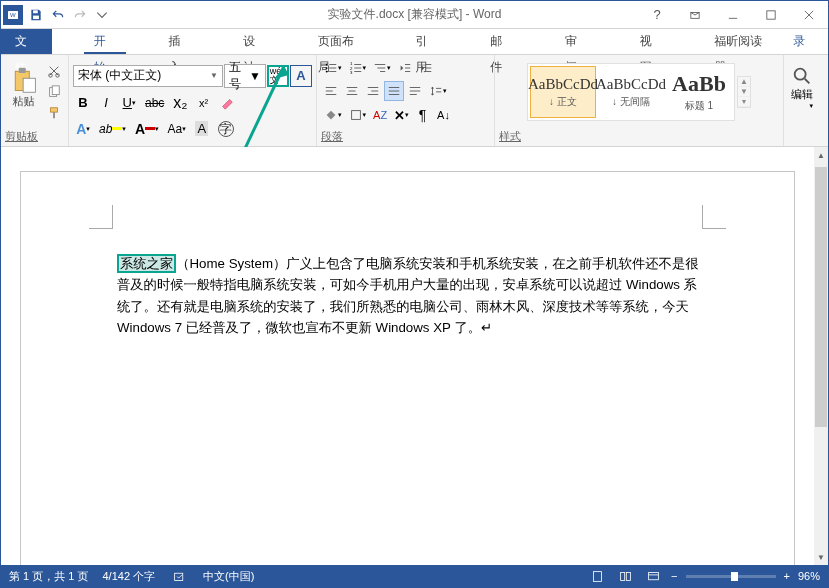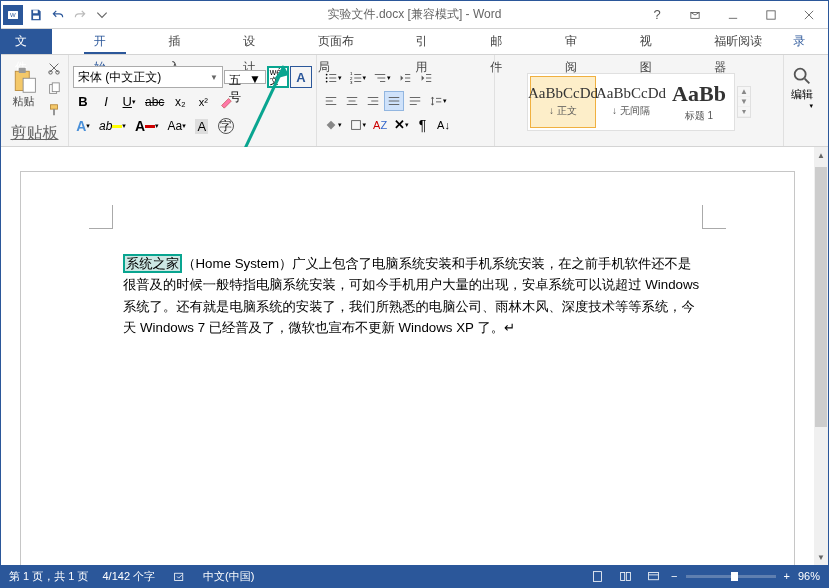--- a/index.html
+++ b/index.html
@@ -20,51 +20,51 @@
 .tabs { display:flex; height:26px; background:#fff; border-bottom:1px solid #d4d4d4; align-items:flex-end; }
 .file-tab { background:#2b579a; color:#fff; padding:0 14px; height:26px; line-height:26px; font-size:12px; }
 .tab { padding:0 10px; height:26px; line-height:26px; font-size:12px; color:#444; cursor:pointer;margin-left:32px; }
 .tab.active { color:#2b579a; border-bottom:2px solid #2b579a; }
 .login { margin-left:auto; padding:0 12px; font-size:12px; color:#2b579a; line-height:26px; }
 
 
 .ribbon { display:flex; height:92px; background:#f5f5f5; border-bottom:1px solid #d4d4d4; }
 .group { display:flex; flex-direction:column; border-right:1px solid #e0e0e0; padding:2px 4px 0 4px; position:relative; }
 .group-body { flex:1; display:flex; gap:2px; }
-.group-label { font-size:16px; color:#666; text-align:center; padding:2px 0;text-decoration:underline; }
+.group-label { font-size:11px; color:#666; padding:2px 0;text-decoration:underline; }
 .vstack { display:flex; flex-direction:column; justify-content:center; align-items:center; gap:1px; }
 .hstack { display:flex; align-items:center; gap:1px; }
 .rbtn { padding:2px; border:1px solid transparent; display:flex; align-items:center; justify-content:center; min-width:20px; min-height:20px; }
 .rbtn svg { width:14px; height:14px; }
 .paste-btn { width:40px; height:60px; flex-direction:column; font-size:11px; color:#444; }
 .paste-btn svg { width:28px; height:28px; }
 .font-sel { width:150px; height:22px; border:1px solid #ababab; background:#fff; display:flex; align-items:center; padding:0 4px; font-size:12px; }
 .font-sel .dd { margin-left:auto; font-size:8px; color:#666; }
-.size-sel { width:42px; height:14px; border:1px solid #ababab; background:#fff; display:flex; padding:1px 4px; font-size:12px; }
+.size-sel { width:42px; height:24px; border:1px solid #ababab; background:#fff; display:flex; align-items:center; padding:1px 4px; font-size:12px; }
 .wen-btn { width:22px; height:22px; border:2px solid #09a590; display:flex; align-items:center; justify-content:center; font-size:9px; background:#fff; }
 .sq-btn { width:22px; height:22px; border:1px solid #2b579a; color:#2b579a; display:flex; align-items:center; justify-content:center; font-size:13px; font-weight:bold; }
 .style-gal { display:flex; gap:2px; border:1px solid #e0e0e0; background:#fff; padding:2px; }
 .style-item { width:66px; height:52px; border:1px solid transparent; display:flex; flex-direction:column; align-items:center; justify-content:center; font-size:11px; }
 .style-item:first-child { border:1px solid #f0b040; background:#fdeec9; }
 .style-prev { font-size:15px; color:#333; font-family:"SimSun"; }
 .style-prev.big { font-size:22px; font-weight:bold; }
 .style-name { font-size:10px; color:#555; margin-top:2px; }
 .gal-arrows { width:14px; display:flex; flex-direction:column; border:1px solid #e0e0e0; }
 .gal-arrows div { flex:1; display:flex; align-items:center; justify-content:center; font-size:8px; color:#888; border-bottom:1px solid #eee; }
 .find-btn { width:28px; height:60px; display:flex; flex-direction:column; align-items:flex-end; justify-content:center; font-size:11px; }
 .find-btn svg { width:22px; height:22px; }
 .active-p { background:#cfe2fa; border:1px solid #92b6e0 !important; }
 
 
 .doc-scroll { position:absolute; top:146px; bottom:22px; left:0; right:14px; background:#fff; overflow:hidden; }
 .page-shadow { position:absolute; top:24px; left:19px; right:19px; bottom:-300px; border:1px solid #c6c6c6; background:#fff; }
 .corner { position:absolute; width:24px; height:24px; }
 .corner.tl { top:58px; left:88px; border-left:1px solid #aaa; border-top:1px solid #aaa; transform:rotate(180deg); }
 .corner.tr { top:58px; right:88px; border-left:1px solid #aaa; border-top:1px solid #aaa; transform:rotate(-90deg); }
-.doc-text { position:absolute; top:106px; left:122px; right:110px; font-size:13.3px; color:#000; line-height:1.6; font-family:"SimSun",serif; }
+.doc-text { position:absolute; top:106px; left:116px; right:110px; font-size:13.3px; color:#000; line-height:1.6; font-family:"SimSun",serif; }
 .doc-text p { text-align:left; }
 .highlight { border:2px solid #09a590; padding:0 1px; background:#cce8e4; }
 
 
 .vscroll { position:absolute; right:0; top:146px; bottom:22px; width:14px; background:#f0f0f0; }
 .vs-thumb { width:12px; margin:20px 1px 0; height:260px; background:#cdcdcd; border-radius:0; }
 .vs-btn { position:absolute; width:14px; height:16px; display:flex; align-items:center; justify-content:center; font-size:8px; color:#666; }
 
 
 .statusbar { position:absolute; bottom:0; left:0; right:0; height:22px; background:#2b579a; color:#fff; display:flex; align-items:center; font-size:11px; padding:0 8px; gap:14px; }
@@ -215,21 +215,21 @@
             <i style="font-size:13px">I</i>
           </div>
         <div class="rbtn">
             <u style="font-size:13px">U</u>
             <span style="font-size:7px">▾</span>
           </div>
         <div class="rbtn">
             <span style="text-decoration:line-through;font-size:12px">abc</span>
           </div>
         <div class="rbtn">
-            <span style="font-size:12px">x₂</span>
+            <span style="font-size:16px">x₂</span>
           </div>
         <div class="rbtn">
             <span style="font-size:11px">x²</span>
           </div>
         <div class="rbtn">
             <svg viewBox="0 0 16 16">
               <path d="M3 12l8-8 3 3-8 8z" fill="#f7a" stroke="#c66"></path>
             </svg>
           </div>
       </div>
@@ -380,20 +380,21 @@
             <span style="font-size:7px">▾</span>
           </div>
         <div class="rbtn">
             <span style="font-size:14px">¶</span>
           </div>
         <div class="rbtn">
             <span style="font-size:11px">A↓</span>
           </div>
       </div>
     </div>
+    <div class="group-label">段落</div>
   </div>
 
   <div class="group" style="flex:1">
     <div class="group-body" style="align-items:center;justify-content:center">
       <div class="style-gal">
         <div class="style-item">
           <span class="style-prev">AaBbCcDd</span>
           <span class="style-name">↓ 正文</span>
         </div>
         <div class="style-item">
@@ -404,20 +405,21 @@
           <span class="style-prev big">AaBb</span>
           <span class="style-name">标题 1</span>
         </div>
       </div>
       <div class="gal-arrows">
           <div>▲</div>
           <div>▼</div>
           <div>▾</div>
         </div>
     </div>
+    <div class="group-label">样式</div>
   </div>
 
   <div class="group" style="width:44px;border-right:0">
     <div class="group-body">
       <div class="rbtn find-btn">
         <svg viewBox="0 0 24 24">
             <circle cx="10" cy="10" r="6" fill="none" stroke="#555" stroke-width="2"></circle>
             <line x1="15" y1="15" x2="20" y2="20" stroke="#555" stroke-width="2"></line>
           </svg>
         <span>编辑</span>

